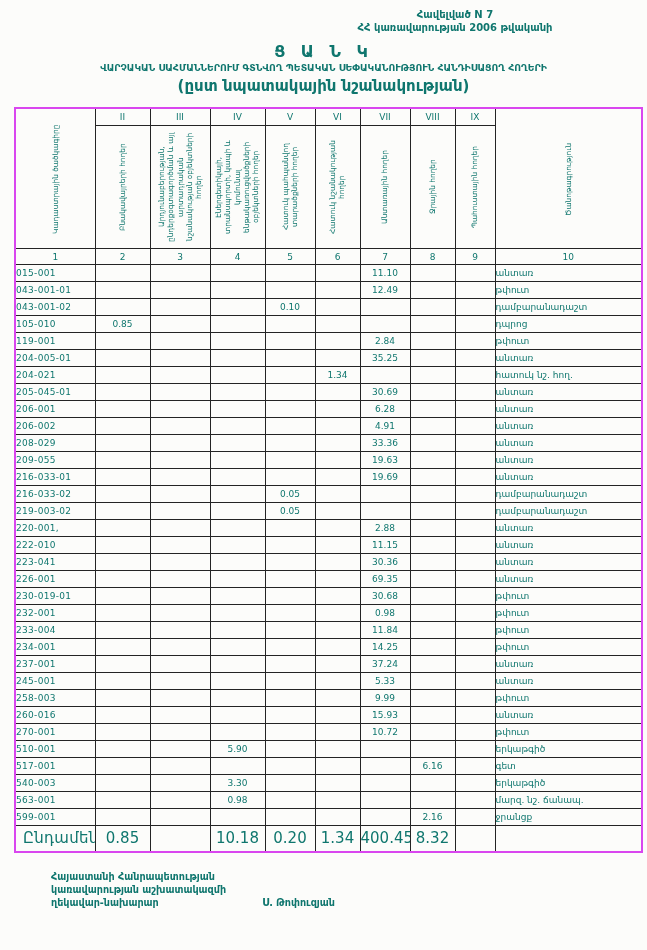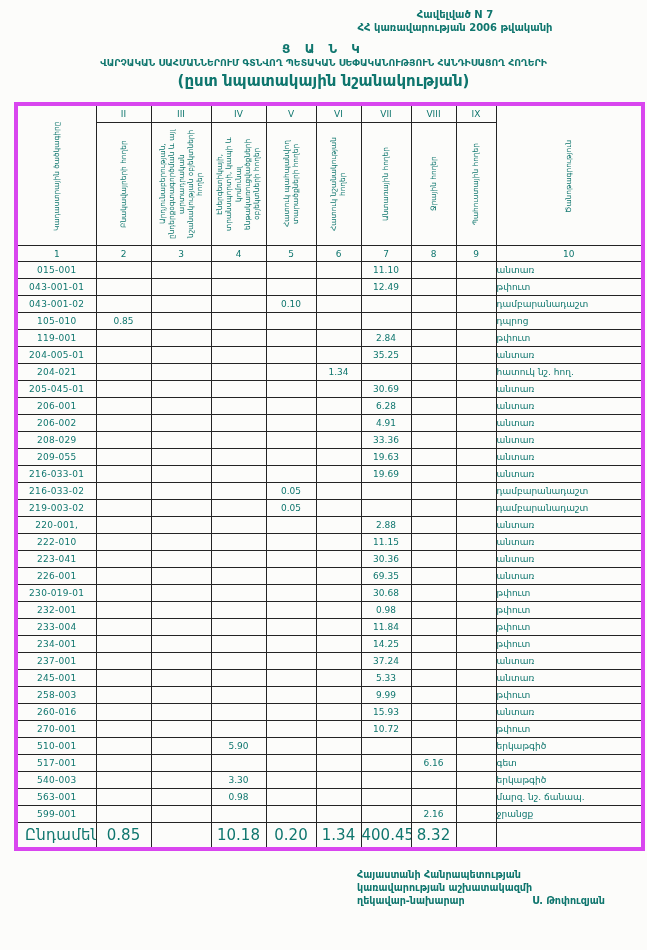--- a/index.html
+++ b/index.html
@@ -15,30 +15,30 @@
   }
   .annex {
     margin:8px 52px 0 auto;
     width:280px;
     text-align:center;
     font-weight:bold;
     font-size:10px;
     line-height:1.3;
   }
   .title-block { text-align:center; margin-top:8px; font-weight:bold; }
-  .list-word { font-size:12px; letter-spacing:5px; }
+  .list-word { font-size:16px; letter-spacing:5px; }
   .tl { font-size:9.3px; line-height:1.45; }
   .tl-sub { font-size:15px; margin-top:2px; }
 
   table.land {
     margin:9px 0 0 14px;
     border-collapse:collapse;
     table-layout:fixed;
     width:627px;
-    border:4px solid #d946ef;
+    border:2px solid #d946ef;
   }
   table.land th, table.land td {
     border:1px solid #242424;
     padding:0;
     font-weight:normal;
     overflow:hidden;
   }
   tr.roman-row th { height:16px; font-size:9px; text-align:center; }
   tr.rot-row th { height:122px; vertical-align:middle; }
   tr.num-row td { height:15px; font-size:9px; text-align:center; }
@@ -48,35 +48,36 @@
     margin:0 auto;
     font-size:7.4px;
     line-height:1.25;
     height:116px;
     text-align:center;
   }
   .rot-tall { height:130px; }
   th.rot-cell { text-align:center; }
   tbody tr.data-row { height:17px; }
   tbody td { font-size:9px; }
-  td.code { text-align:center; padding-left:4px; letter-spacing:0.3px; }
+  td.code { text-align:left; padding-left:4px; letter-spacing:0.3px; }
   td.val  { text-align:center; }
   td.note { text-align:left; padding-left:3px; }
   tr.total-row { height:26px; }
   tr.total-row td { font-size:15px;margin-top:28px; }
   tr.total-row td.code { padding-left:7px; }
 
   .footer {
     display:flex;
-    justify-content:flex-end;
+    justify-content:flex-start;
     align-items:flex-end;
-    margin:18px 42px 0 69px;
+    margin:18px 42px 0 51px;
     font-weight:bold;
     font-size:9.6px;
     line-height:1.35;
+    gap:36px;
   }
 </style>
 </head>
 <body>
 
 <div class="page">
 
   <div class="annex">
     <div>Հավելված N  7</div>
     <div>ՀՀ կառավարության 2006 թվականի</div>

